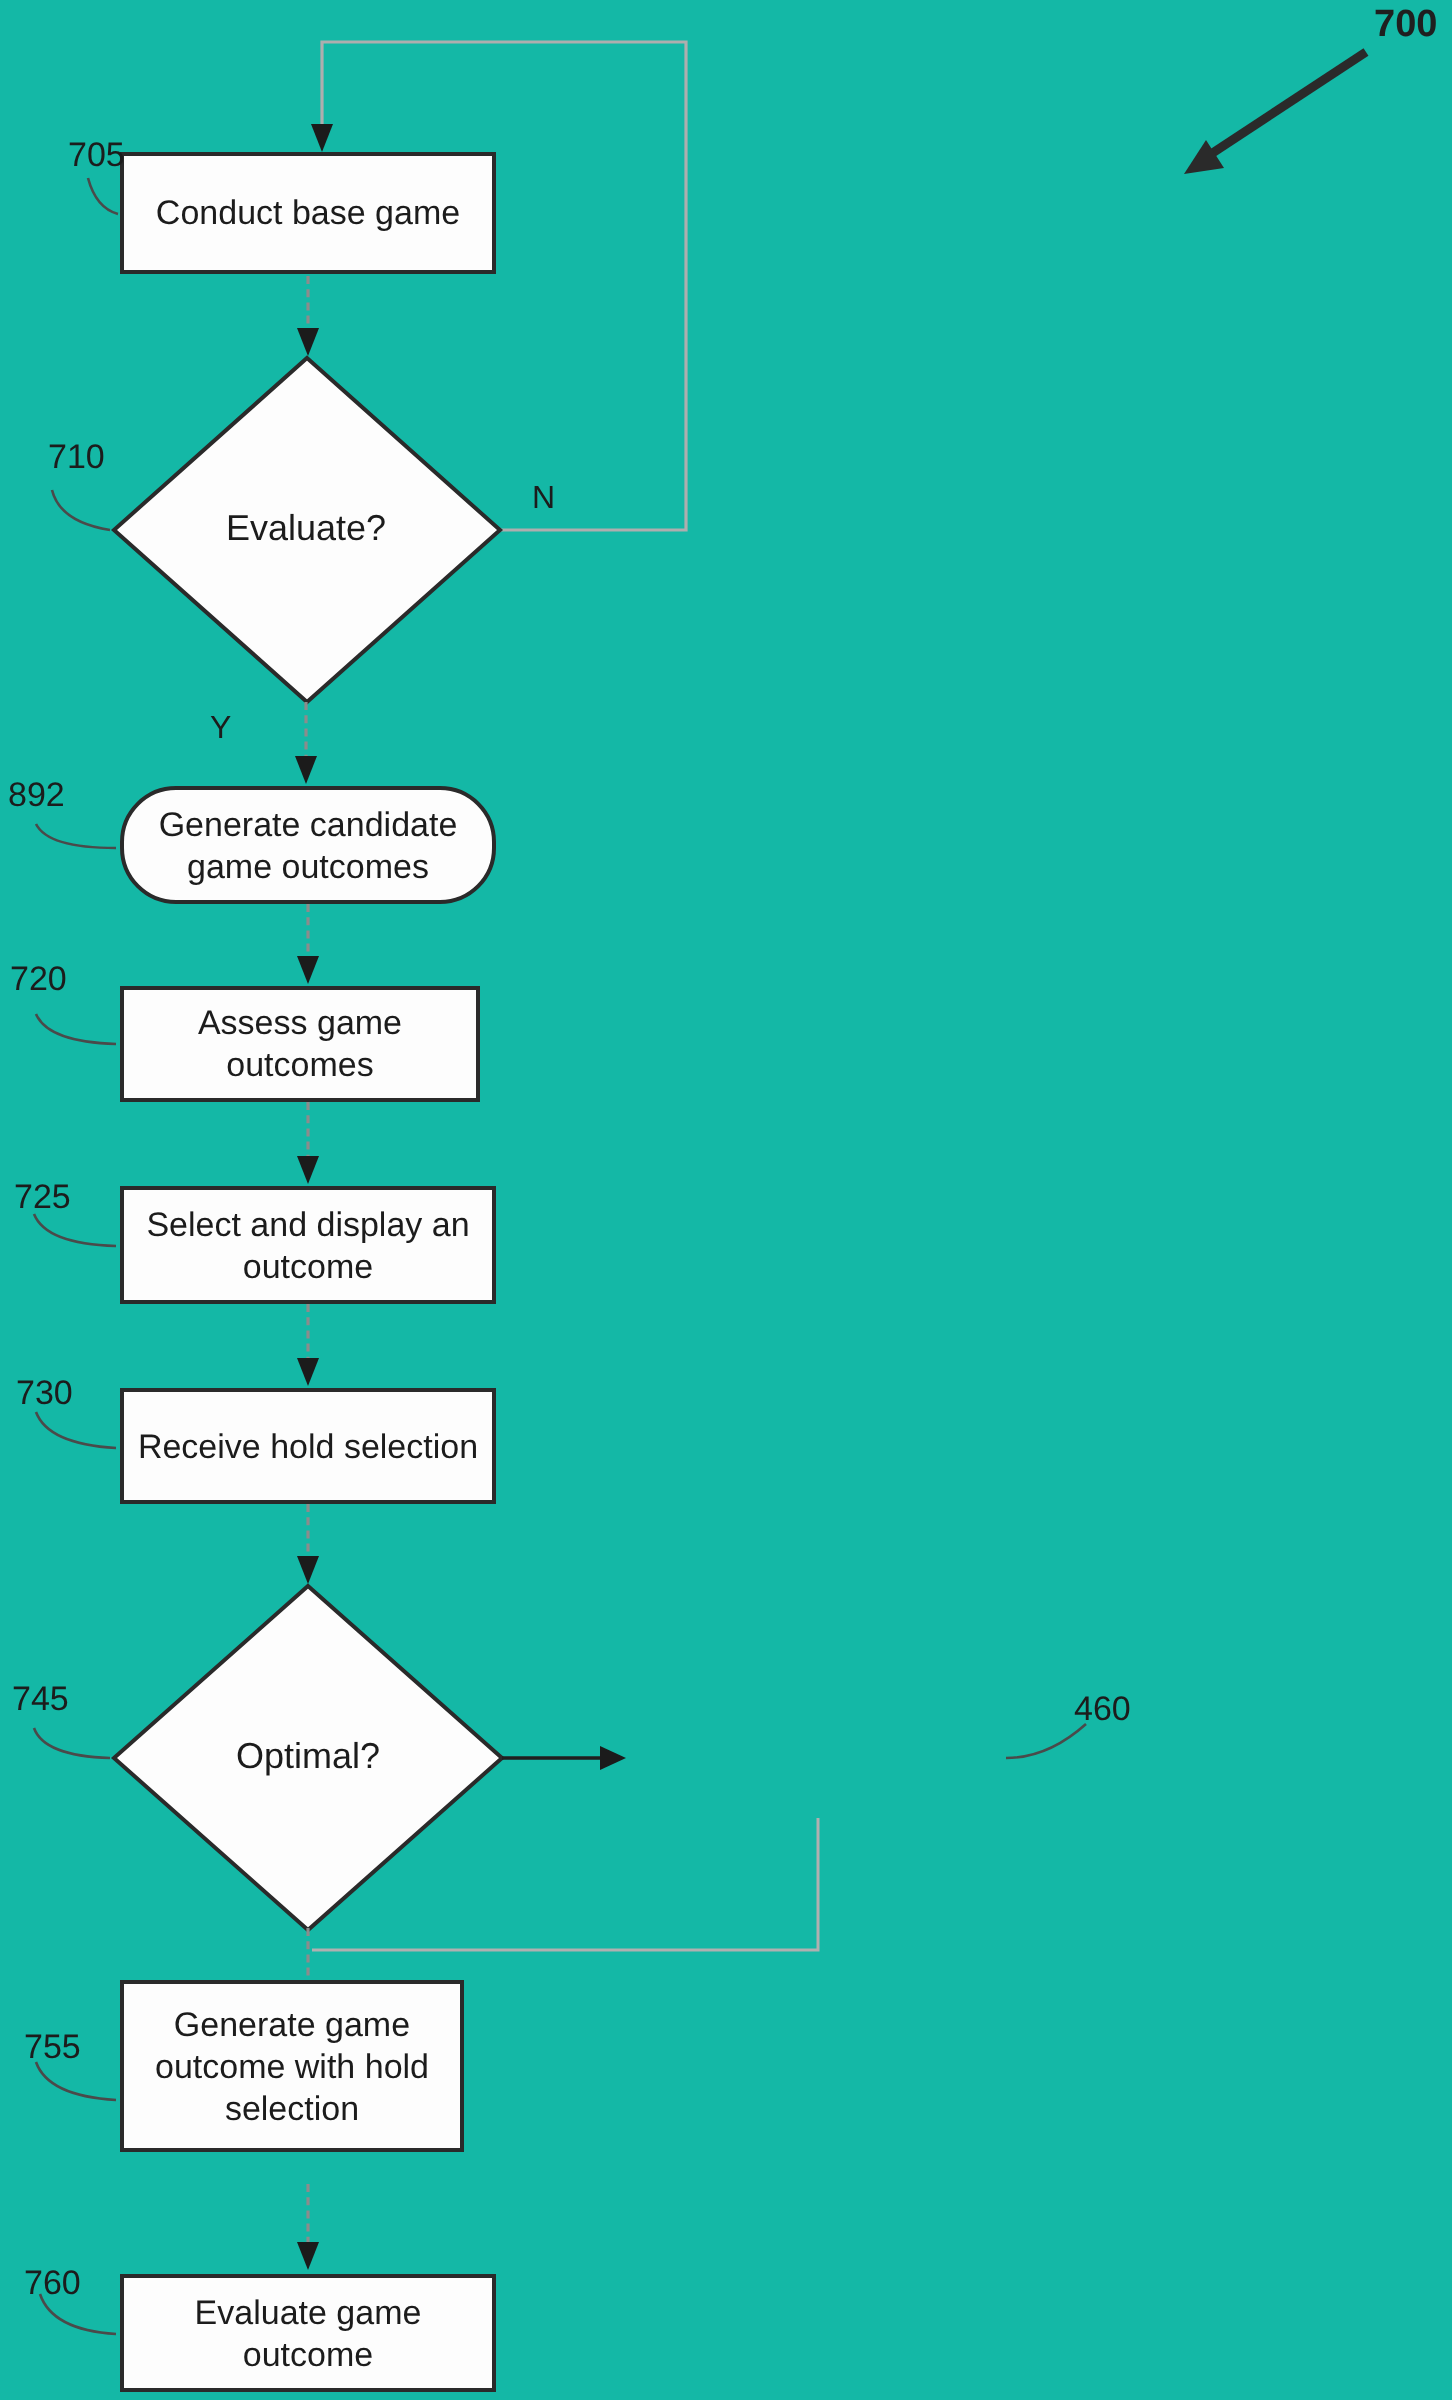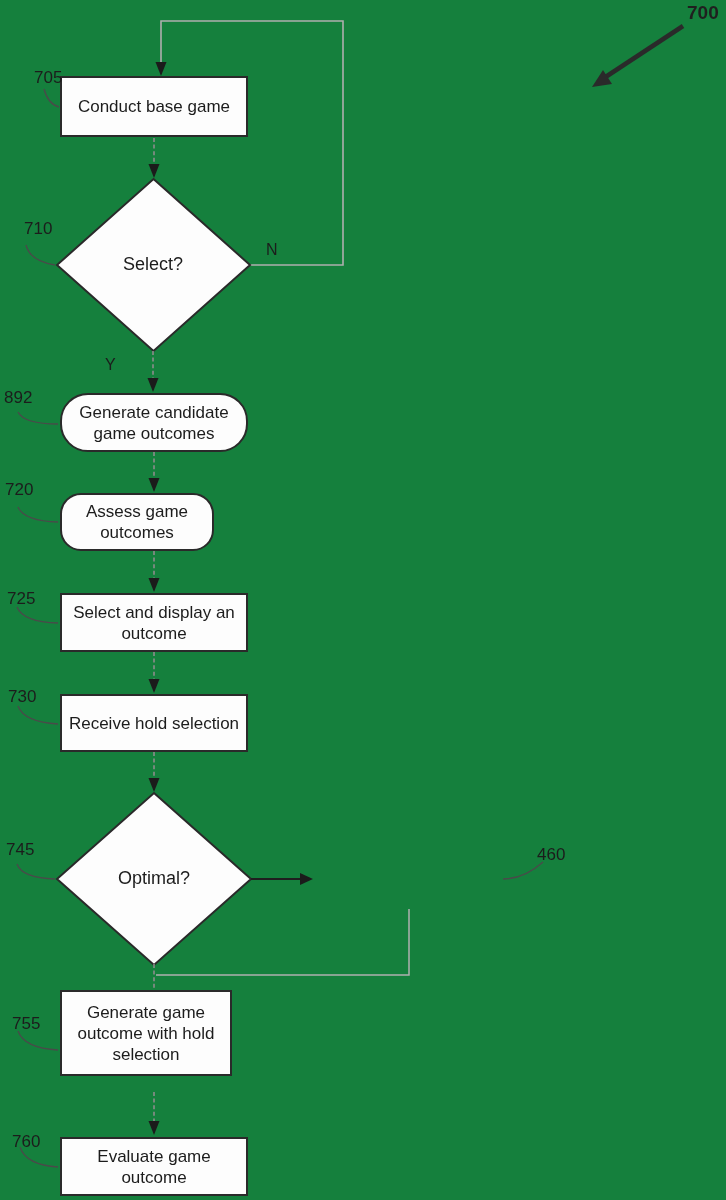--- a/index.html
+++ b/index.html
@@ -1,20 +1,20 @@
 <!DOCTYPE html>
 <html><head>
 <meta charset="utf-8">
 <style>
   html, body { margin: 0; padding: 0; background: #ffffff; }
   .stage {
     position: relative;
     width: 726px;
     height: 1200px;
-    background: #15803d;
+    background: #14b8a6;
     font-family: "Liberation Sans", sans-serif;
     color: #222222;
     overflow: hidden;
   }
   .layer { position: absolute; left: 0; top: 0; width: 726px; height: 1200px; }
   .box {
     position: absolute;
     box-sizing: border-box;
     border: 2px solid #2a2a2a;
     background: #fdfdfd;
@@ -113,42 +113,42 @@
   <div class="fig-label">700</div>
 
   <div class="box" style="left:60px; top:76px; width:188px; height:61px;">
     <span>Conduct base game</span>
   </div>
 
   <div class="box" style="left:60px; top:393px; width:188px; height:59px;border-radius:28px;">
     <span>Generate candidate game outcomes</span>
   </div>
 
-  <div class="box" style="left:60px; top:493px; width:154px; height:58px;border-radius:21px;">
+  <div class="box" style="left:60px; top:493px; width:180px; height:58px;">
     <span>Assess game outcomes</span>
   </div>
 
   <div class="box" style="left:60px; top:593px; width:188px; height:59px;">
     <span>Select and display an outcome</span>
   </div>
 
   <div class="box" style="left:60px; top:694px; width:188px; height:58px;">
     <span>Receive hold selection</span>
   </div>
 
 
   <div class="box" style="left:60px; top:990px; width:172px; height:86px;">
     <span>Generate game outcome with hold selection</span>
   </div>
 
   <div class="box narrow" style="left:60px; top:1137px; width:188px; height:59px;">
     <span>Evaluate game outcome</span>
   </div>
 
-  <div class="dlabel" style="left:93px; top:254px; width:120px;">Select?</div>
+  <div class="dlabel" style="left:93px; top:254px; width:120px;">Evaluate?</div>
   <div class="dlabel" style="left:94px; top:868px; width:120px;">Optimal?</div>
 
   <div class="branch" style="left:266px; top:241px;">N</div>
   <div class="branch" style="left:105px; top:356px;">Y</div>
 
   <div class="ref" style="left:34px; top:68px;">705</div>
   <div class="ref" style="left:24px;  top:219px;">710</div>
   <div class="ref" style="left:4px;  top:388px;">892</div>
   <div class="ref" style="left:5px;  top:480px;">720</div>
   <div class="ref" style="left:7px;  top:589px;">725</div>

